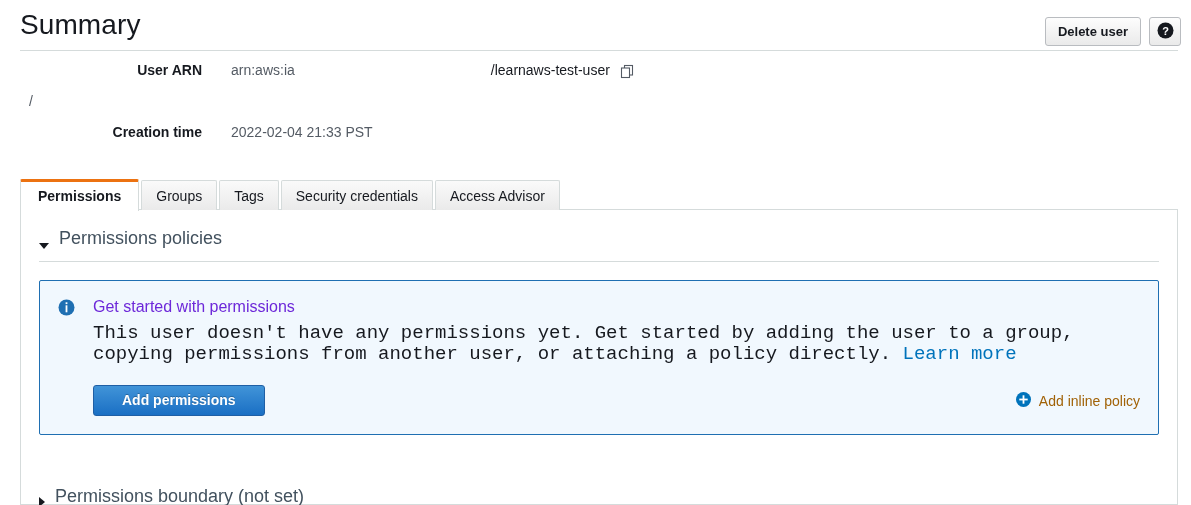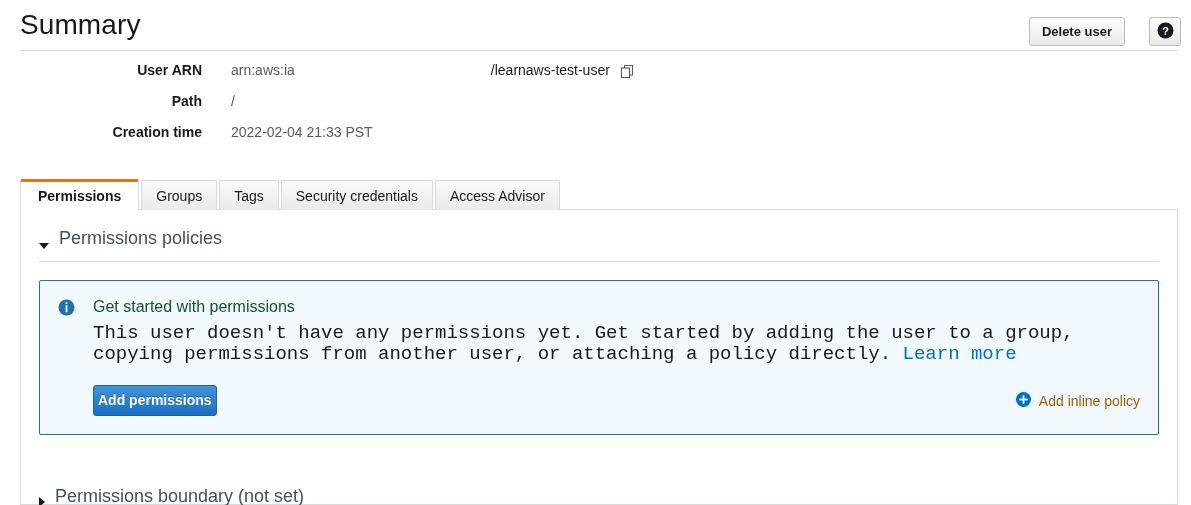--- a/index.html
+++ b/index.html
@@ -33,21 +33,21 @@
     color: #16191f;
     letter-spacing: 0.1px;
     line-height: 34px;
     white-space: nowrap;
   }
   .header-actions {
     position: absolute;
     right: 10px;
     top: 17px;
     display: flex;
-    gap: 24px;
+    gap: 8px;
     align-items: center;
   }
   .btn-secondary {
     font-family: "Liberation Sans", sans-serif;
     font-size: 13px;
     font-weight: bold;
     color: #16191f;
     background: linear-gradient(to bottom, #fdfdfd 0%, #eaeaea 100%);
     border: 1px solid #b9bcc0;
     border-radius: 3px;
@@ -220,21 +220,21 @@
     border-radius: 2px;
     padding: 16px 18px 18px 18px;
     box-sizing: border-box;
     display: flex;
     gap: 18px;
   }
   .alert-icon { flex: 0 0 auto; padding-top: 2px; }
   .alert-body { flex: 1 1 auto; min-width: 0; }
   .alert-title {
     font-size: 16px;
-    color: #14532d;
+    color: #6d28d9;
     margin-bottom: 6px;
     line-height: 20px;
   }
   .alert-text {
     font-size: 19px;
     color: #16191f;
     line-height: 21px;
     max-width: 1008px;
     font-family: Liberation Mono, monospace;
   }
@@ -250,21 +250,21 @@
     margin-top: 20px;
   }
   .btn-primary {
     font-family: "Liberation Sans", sans-serif;
     font-size: 14px;
     font-weight: bold;
     color: #ffffff;
     background: linear-gradient(to bottom, #4194d8 0%, #1a6fc4 100%);
     border: 1px solid #1f5fa5;
     border-radius: 3px;
-    padding: 0 4px;
+    padding: 0 28px;
     height: 31px;
     line-height: 29px;
     cursor: pointer;
     box-sizing: border-box;
     text-shadow: 0 -1px 0 rgba(0,0,0,0.25);
     white-space: nowrap;
   }
   .inline-policy-link {
     display: flex;
     align-items: center;
@@ -317,21 +317,20 @@
       <span class="copy-icon">
         <svg width="15" height="15" viewBox="0 0 15 15">
           <rect x="4.5" y="1.5" width="8" height="9.5" fill="#ffffff" stroke="#545b64" stroke-width="1.1"></rect>
           <rect x="1.5" y="4" width="8" height="9.5" fill="#ffffff" stroke="#545b64" stroke-width="1.1"></rect>
         </svg>
       </span>
     </div>
   </div>
 
   <div class="detail-row">
-    <div class="detail-label">Path</div>
     <div class="detail-value">/</div>
   </div>
 
   <div class="detail-row">
     <div class="detail-label">Creation time</div>
     <div class="detail-value">2022-02-04 21:33 PST</div>
   </div>
 
 </div>
 

